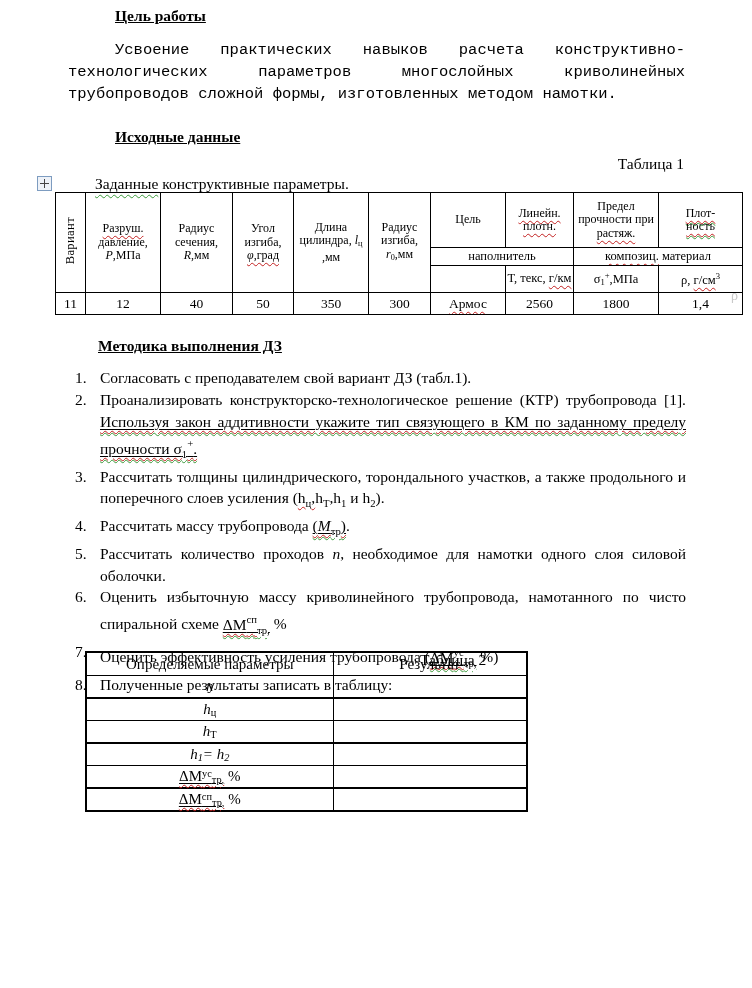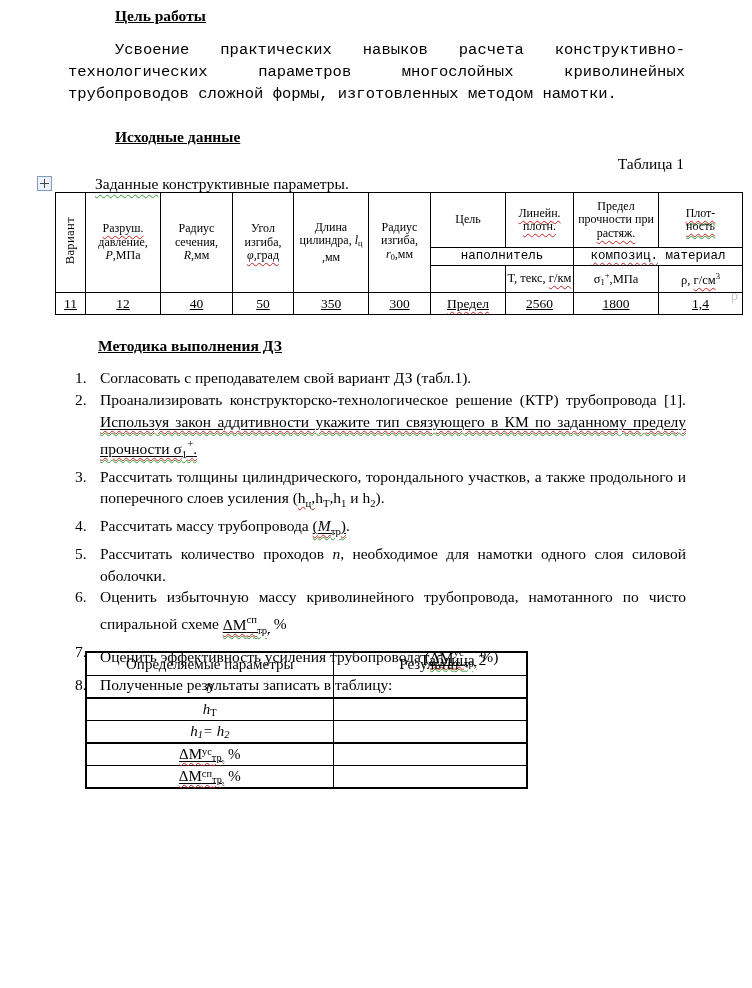--- a/index.html
+++ b/index.html
@@ -16,23 +16,23 @@
   #table1-caption{position:absolute;left:95px;top:175px;font-size:15.5px;}
 
   .move-handle{position:absolute;left:37px;top:176px;width:13px;height:13px;border:1px solid #7d9cc0;background:#eef2f8;cursor:move;}
   .mh-c{position:absolute;inset:0;
     background:linear-gradient(#444,#444) center/9px 1.4px no-repeat,
                linear-gradient(#444,#444) center/1.4px 9px no-repeat;}
 
   #table1{position:absolute;left:55px;top:192px;width:687px;border-collapse:collapse;table-layout:fixed;}
   #table1 th,#table1 td{border:1px solid #000;font-weight:normal;text-align:center;vertical-align:middle;padding:1px;font-size:12px;line-height:13.5px;overflow:hidden;}
   #table1 .r1 th{height:52px;}
-  #table1 .r2 td{height:15px;font-size:12.5px;font-family:Liberation Mono, monospace;}
+  #table1 .r2 td{height:15px;font-size:12.5px;}
   #table1 .r3 td{height:24px;font-size:12.5px;}
-  #table1 .datarow td{height:19px;font-size:13.5px;text-decoration:underline;}
+  #table1 .datarow td{height:19px;font-size:13.5px;}
   .vert{display:inline-block;writing-mode:vertical-rl;transform:rotate(180deg);font-size:12.5px;letter-spacing:.4px;}
   #t1-endmark{position:absolute;left:731px;top:288px;font-size:14px;color:#c9c9c9;}
 
   #method-heading{position:absolute;left:98px;top:337px;}
   #method-list{position:absolute;left:68px;top:367px;width:618px;font-size:15.5px;line-height:21.8px;}
   #method-list .li{display:flex;margin:0;}
   #method-list .num{flex:none;width:32px;box-sizing:border-box;padding-left:7px;}
   #method-list .txt{flex:1;text-align:justify;}
 
   #table2-label{position:absolute;left:420px;top:651px;font-size:15.5px;}
@@ -104,21 +104,21 @@
         <td>σ<sub>1</sub><sup>+</sup>,МПа</td>
         <td>ρ, <span class="sq-r">г/см</span><sup>3</sup></td>
       </tr>
       <tr class="datarow" id="t1-datarow">
           <td>11</td>
           <td>12</td>
           <td>40</td>
           <td>50</td>
           <td>350</td>
           <td>300</td>
-          <td><span class="sq-r">Предел</span></td>
+          <td><span class="sq-r">Армос</span></td>
           <td>2560</td>
           <td>1800</td>
           <td>1,4</td>
         </tr>
     </tbody>
   </table>
   <div id="t1-endmark">ρ</div>
 
   <div class="h" id="method-heading">Методика выполнения ДЗ</div>
   <div id="method-list">
@@ -168,20 +168,24 @@
         <th>Определяемые параметры</th>
         <th>Результат</th>
       </tr>
     </tbody>
     <tbody id="t2-body">
         <tr>
           <td><i>n</i></td>
           <td></td>
         </tr>
         <tr>
+          <td><i>h</i><sub>ц</sub></td>
+          <td></td>
+        </tr>
+        <tr>
           <td><i>h</i><sub>Т</sub></td>
           <td></td>
         </tr>
         <tr>
           <td><i>h<sub>1</sub>= h<sub>2</sub></i></td>
           <td></td>
         </tr>
         <tr>
           <td><span class="ul"><span class="sq-r">ΔМ<sup>ус</sup><sub>тр,</sub></span></span> %</td>
           <td></td>

